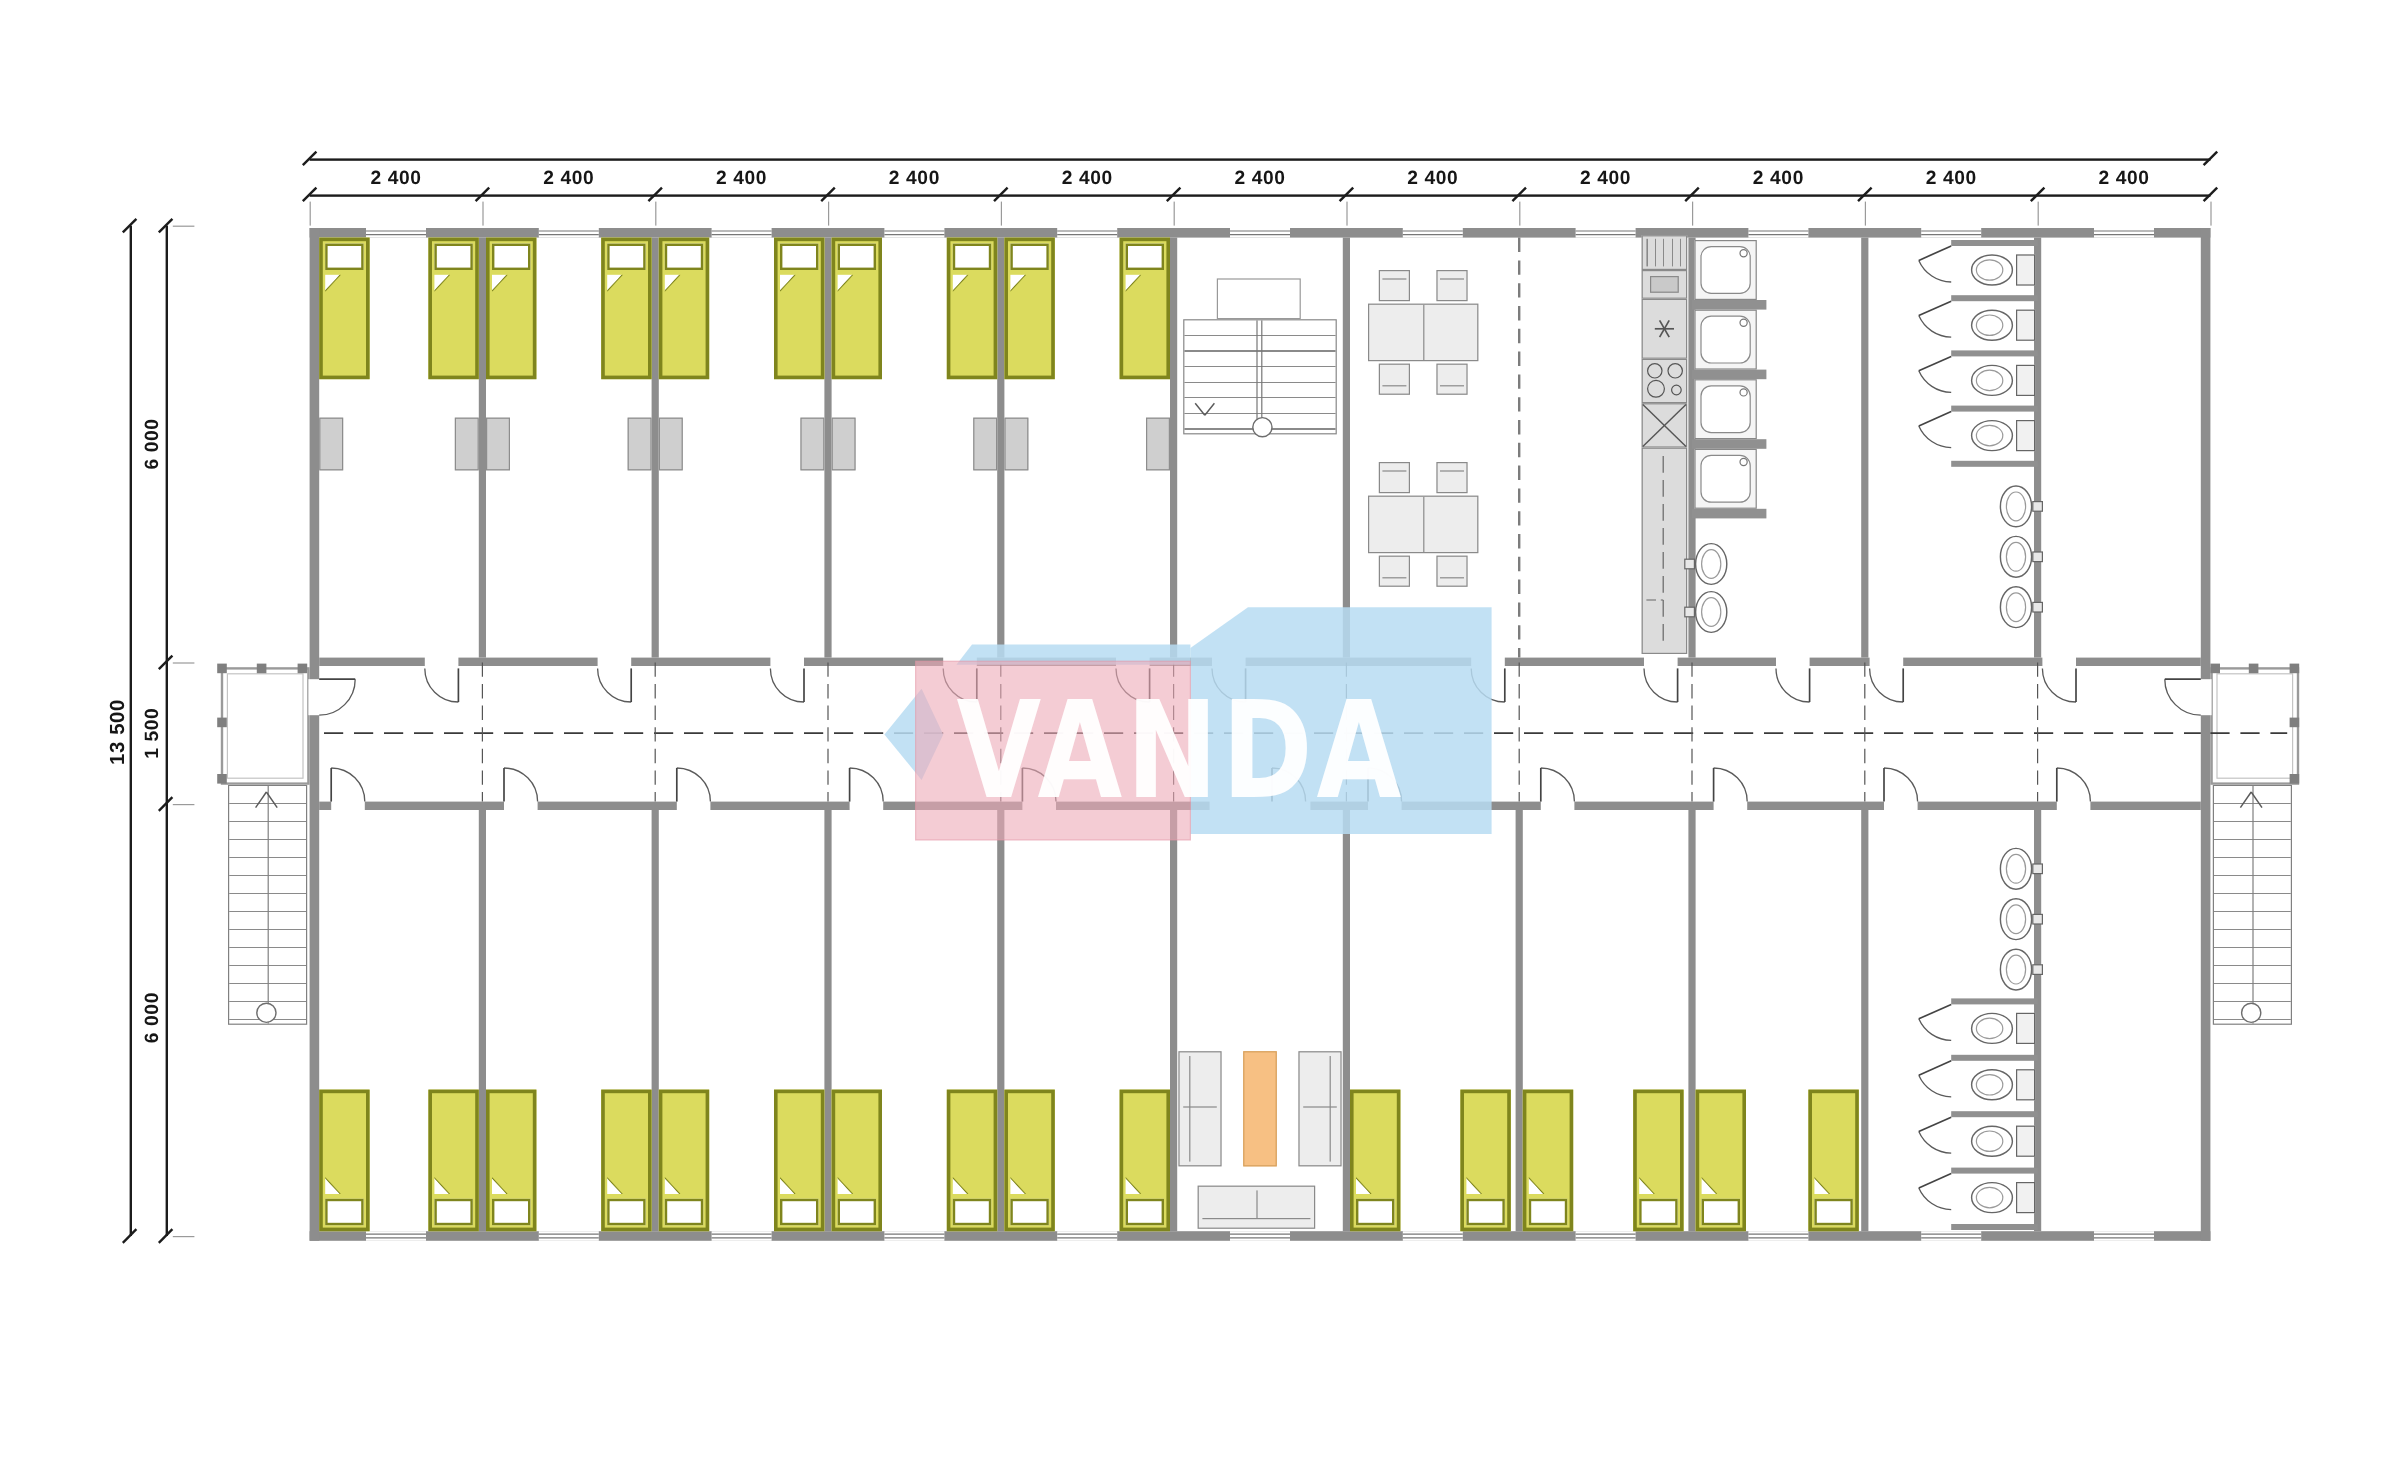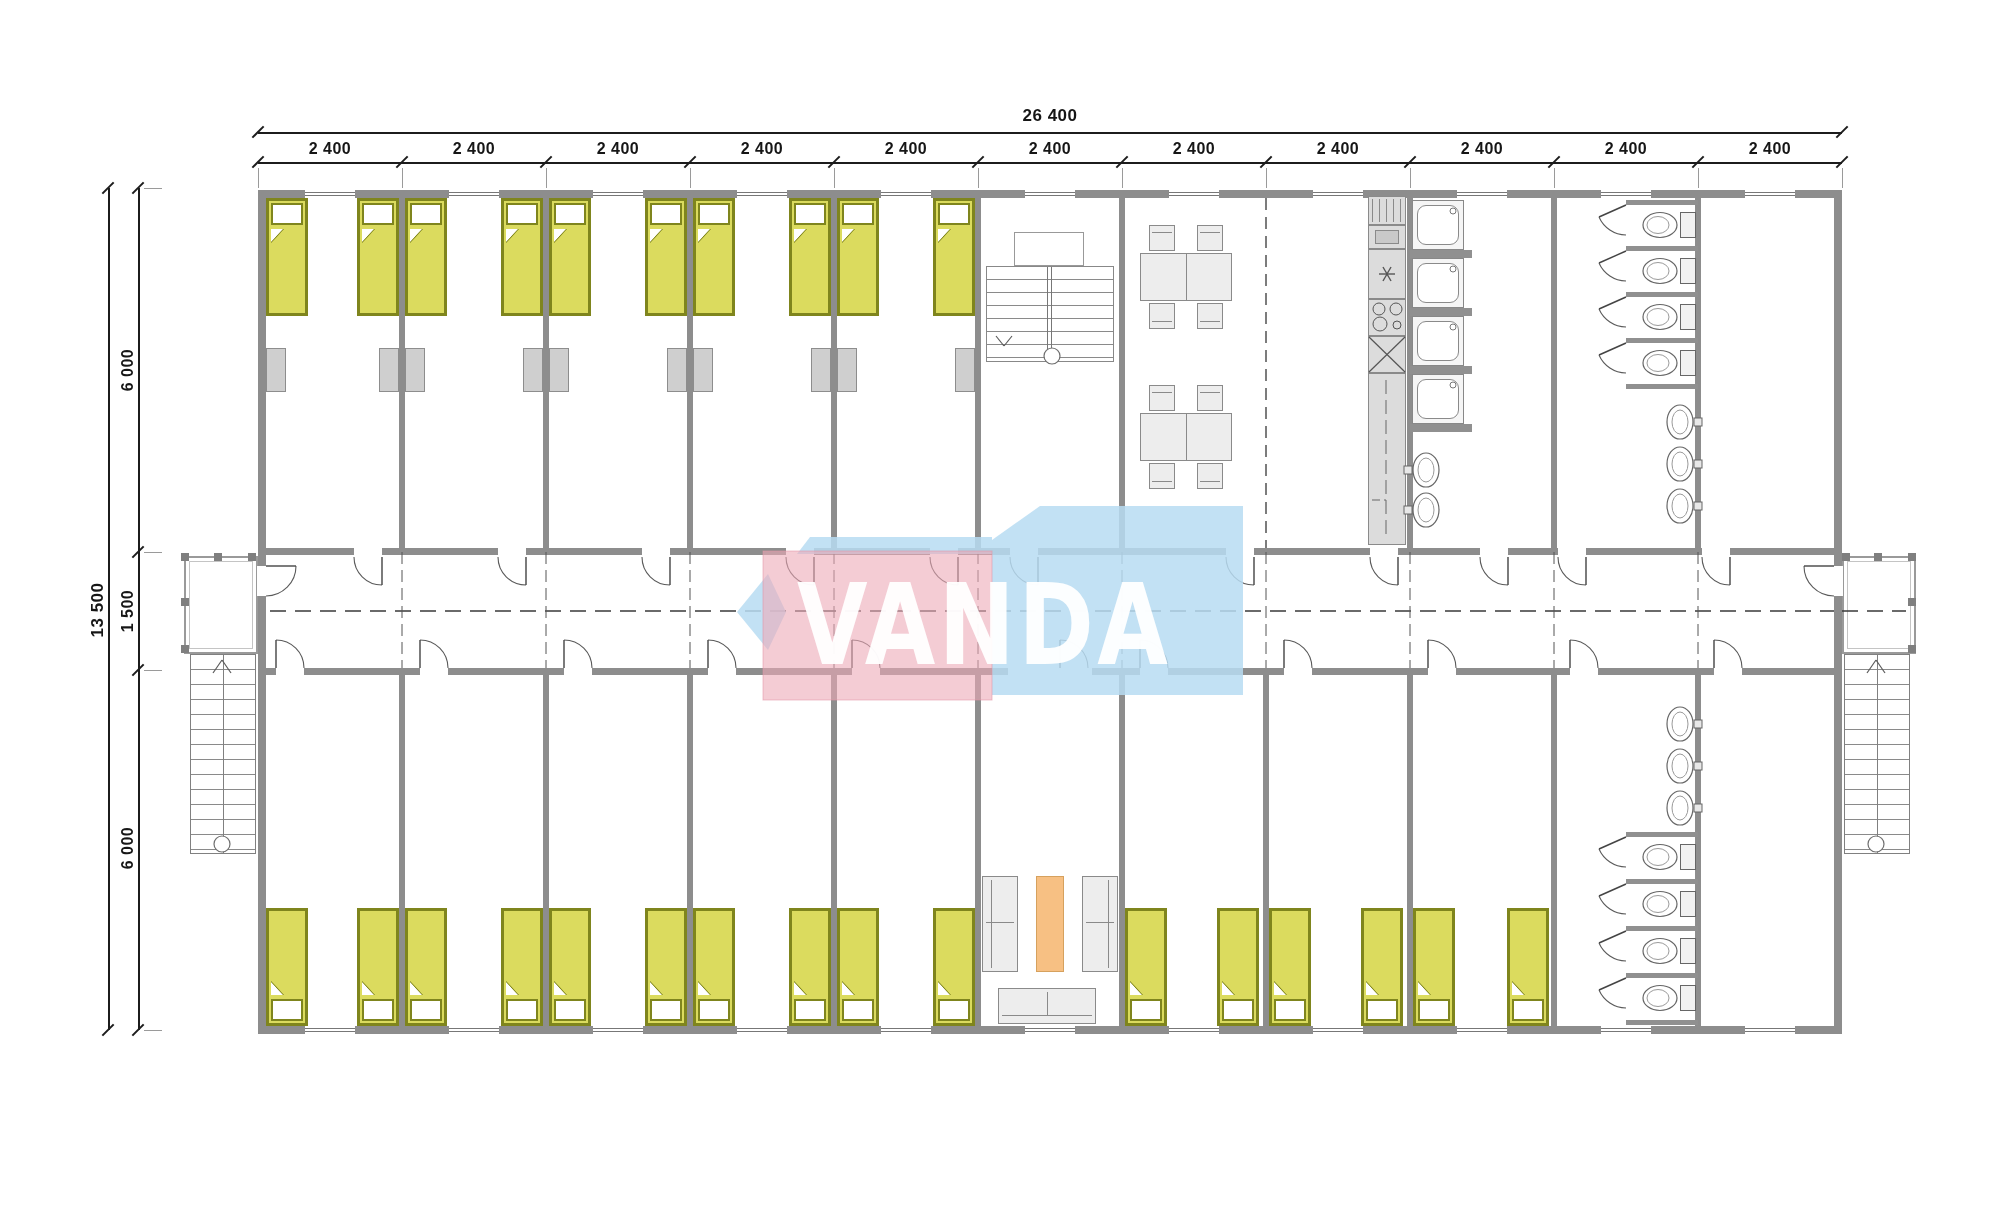--- a/index.html
+++ b/index.html
@@ -548,21 +548,20 @@
     </svg>
 
   <svg id="wm" class="layer" width="2000" height="1215" viewBox="0 0 2000 1215">
     <polygon points="992,540 1040,506 1243,506 1243,695 992,695" fill-opacity="0.85" fill="#b7dcf2"></polygon>
     <polygon points="810,537 992,537 992,554 797,554" fill-opacity="0.85" fill="#b7dcf2"></polygon>
     <polygon points="768,574 786,612 768,650 737,612" fill-opacity="0.85" fill="#b7dcf2"></polygon>
     <rect x="763" y="551" width="229" height="149" fill-opacity="0.6" stroke="#e394a4" stroke-opacity="0.55" fill="#edaab8"></rect>
     <text x="797" y="664" font-size="112" font-weight="bold" letter-spacing="4" fill="#ffffff" fill-opacity="0.95" textLength="374" lengthAdjust="spacingAndGlyphs" font-family="&quot;DejaVu Sans&quot;,&quot;Liberation Sans&quot;,sans-serif">VANDA</text>
   </svg>
 
-  <div class="dim-label big" style="left:258px;top:106px;width:1584px;">26 400</div>
   <div id="bay-labels">
       <div class="dim-label" style="left: 258px; top: 140px; width: 144px;">2 400</div>
       <div class="dim-label" style="left: 402px; top: 140px; width: 144px;">2 400</div>
       <div class="dim-label" style="left: 546px; top: 140px; width: 144px;">2 400</div>
       <div class="dim-label" style="left: 690px; top: 140px; width: 144px;">2 400</div>
       <div class="dim-label" style="left: 834px; top: 140px; width: 144px;">2 400</div>
       <div class="dim-label" style="left: 978px; top: 140px; width: 144px;">2 400</div>
       <div class="dim-label" style="left: 1122px; top: 140px; width: 144px;">2 400</div>
       <div class="dim-label" style="left: 1266px; top: 140px; width: 144px;">2 400</div>
       <div class="dim-label" style="left: 1410px; top: 140px; width: 144px;">2 400</div>

